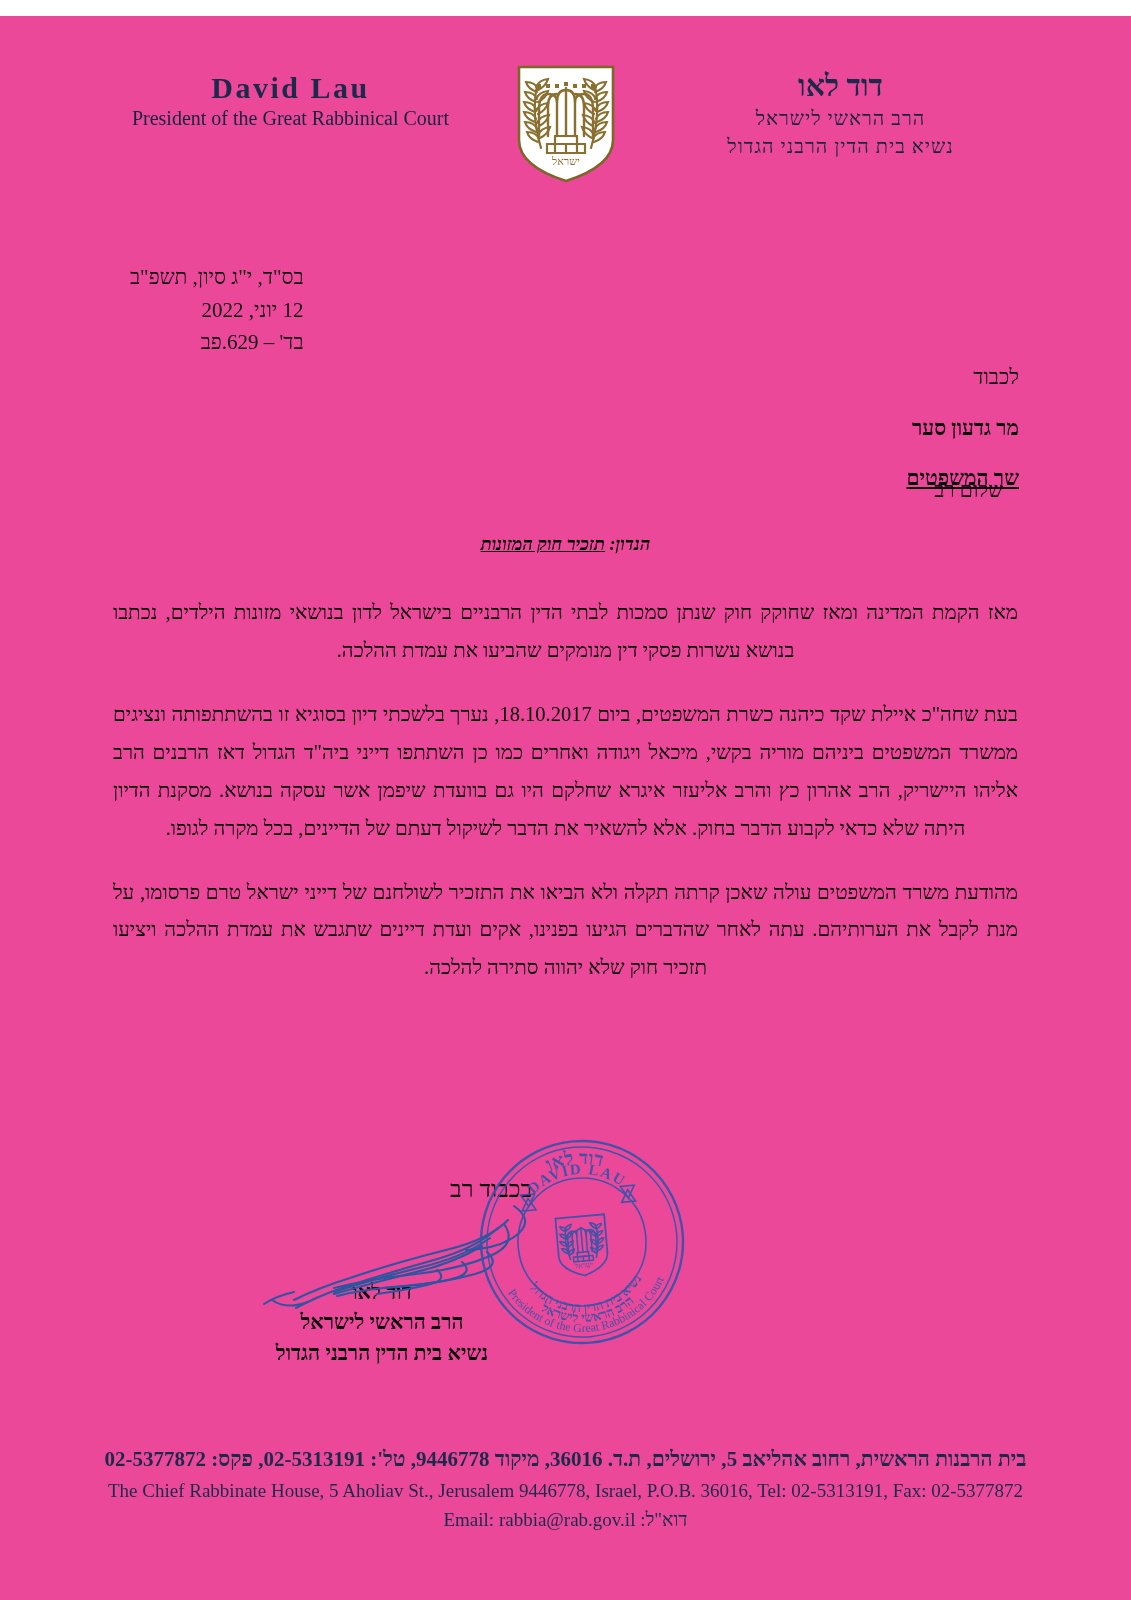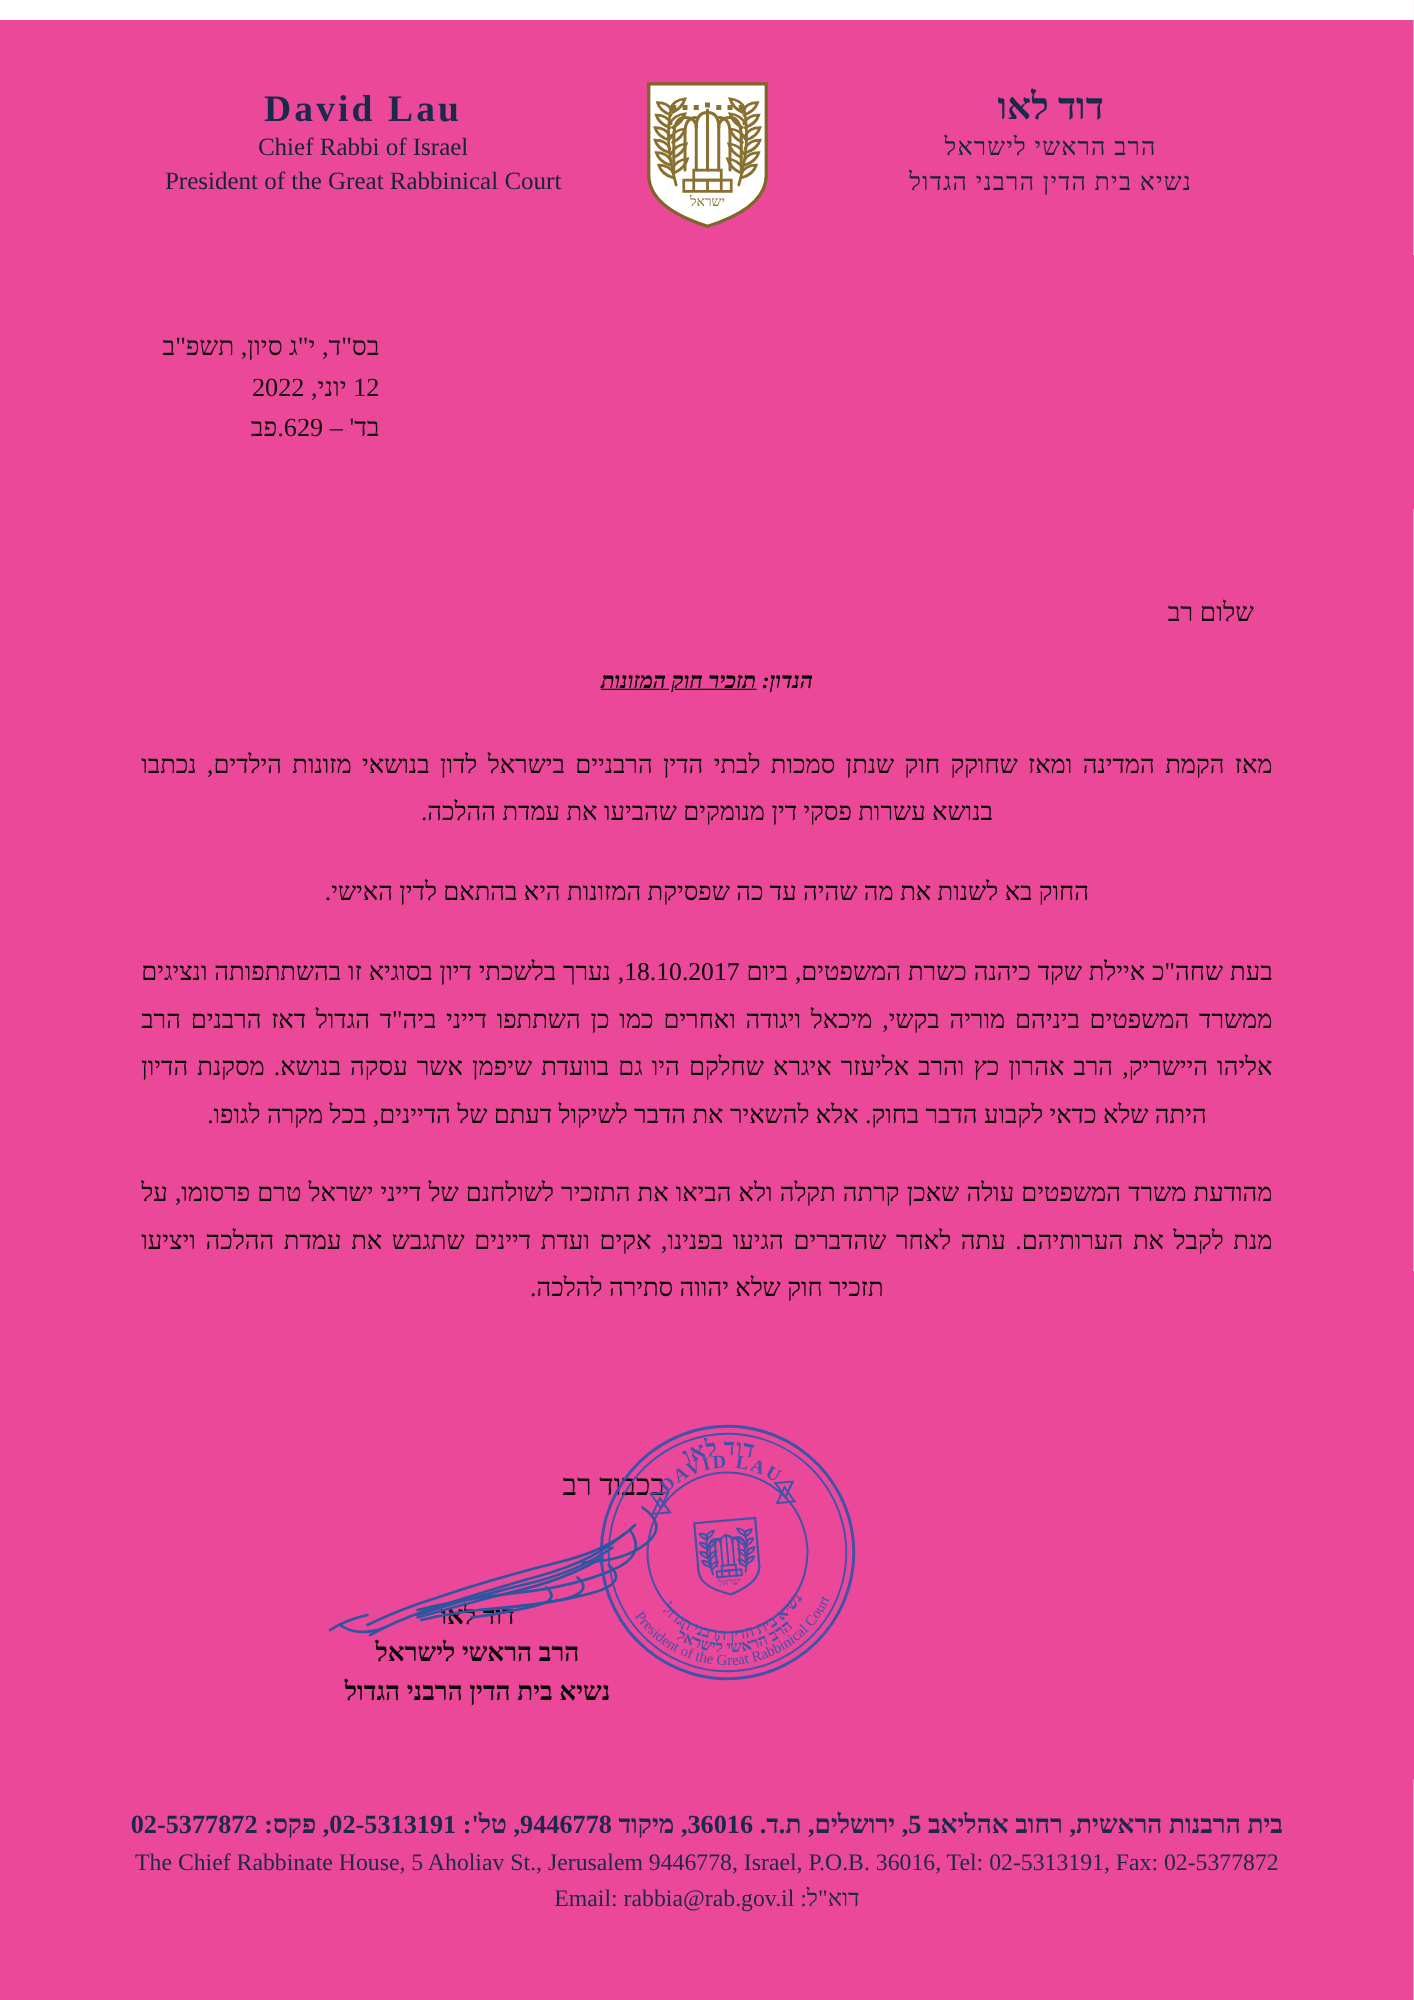--- a/index.html
+++ b/index.html
@@ -213,21 +213,20 @@
 </style>
 </head>
 <body>
 
 <div class="page">
 
   <div class="letterhead">
 
     <div class="lh-col en">
       <div class="lh-name-en">David Lau</div>
-      <div class="lh-sub-en">Chief Rabbi of Israel</div>
       <div class="lh-sub-en">President of the Great Rabbinical Court</div>
     </div>
 
     <div class="emblem-wrap">
       <svg class="emblem" width="110" height="124" viewBox="0 0 110 124">
 
         <path d="M8 5 H102 V78 Q102 104 55 119 Q8 104 8 78 Z" fill="#ffffff" stroke="#7d6628" stroke-width="2.6"></path>
 
         <g fill="none" stroke="#8a7030" stroke-width="2.2" stroke-linecap="round">
           <path d="M26 24 Q20 52 30 86"></path>
@@ -302,31 +301,35 @@
     </div>
 
   </div>
 
   <div class="date-block">
     <div>בס"ד, י"ג סיון, תשפ"ב</div>
     <div>12 יוני, 2022</div>
     <div>בד' – 629.פב</div>
   </div>
 
+  <div class="addressee">
+    <div class="ln">לכבוד</div>
+    <div class="ln bold">מר גדעון סער</div>
+    <div class="ln bold-ul">שר המשפטים</div>
+  </div>
 
   <div class="greeting">שלום רב</div>
 
   <div class="subject">
     <span>הנדון:</span>
     <span class="topic">תזכיר חוק המזונות</span>
   </div>
 
   <div class="body-text">
     <p>מאז הקמת המדינה ומאז שחוקק חוק שנתן סמכות לבתי הדין הרבניים בישראל לדון בנושאי מזונות הילדים, נכתבו בנושא עשרות פסקי דין מנומקים שהביעו את עמדת ההלכה.</p>
-    <p>החוק בא לשנות את מה שהיה עד כה שפסיקת המזונות היא בהתאם לדין האישי.</p>
     <p>בעת שחה"כ איילת שקד כיהנה כשרת המשפטים, ביום 18.10.2017, נערך בלשכתי דיון בסוגיא זו בהשתתפותה ונציגים ממשרד המשפטים ביניהם מוריה בקשי, מיכאל ויגודה ואחרים כמו כן השתתפו דייני ביה"ד הגדול דאז הרבנים הרב אליהו היישריק, הרב אהרון כץ והרב אליעזר איגרא שחלקם היו גם בוועדת שיפמן אשר עסקה בנושא. מסקנת הדיון היתה שלא כדאי לקבוע הדבר בחוק. אלא להשאיר את הדבר לשיקול דעתם של הדיינים, בכל מקרה לגופו.</p>
     <p class="last">מהודעת משרד המשפטים עולה שאכן קרתה תקלה ולא הביאו את התזכיר לשולחנם של דייני ישראל טרם פרסומו, על מנת לקבל את הערותיהם. עתה לאחר שהדברים הגיעו בפנינו, אקים ועדת דיינים שתגבש את עמדת ההלכה ויציעו תזכיר חוק שלא יהווה סתירה להלכה.</p>
   </div>
 
   <div class="signature">
     <div class="sig-regards">בכבוד רב</div>
     <div class="sig-name">דוד לאו</div>
     <div class="sig-role">הרב הראשי לישראל</div>
     <div class="sig-role">נשיא בית הדין הרבני הגדול</div>
   </div>

